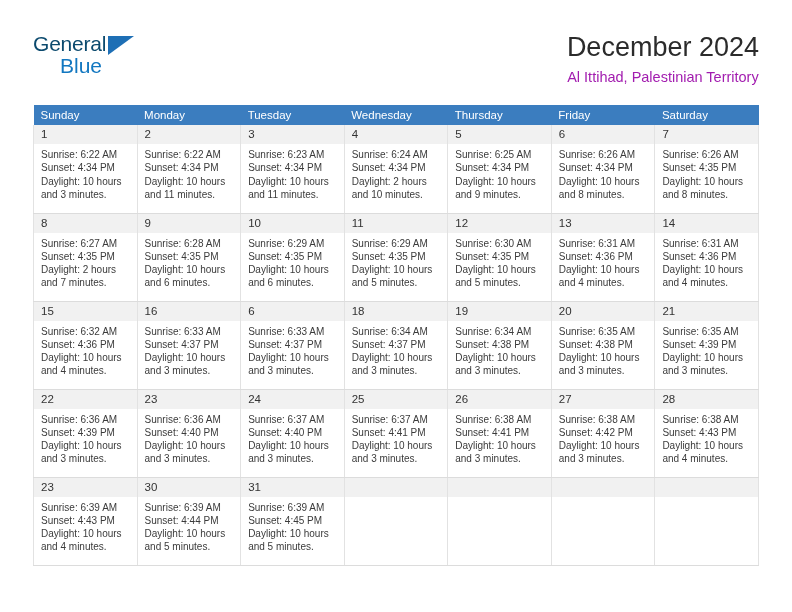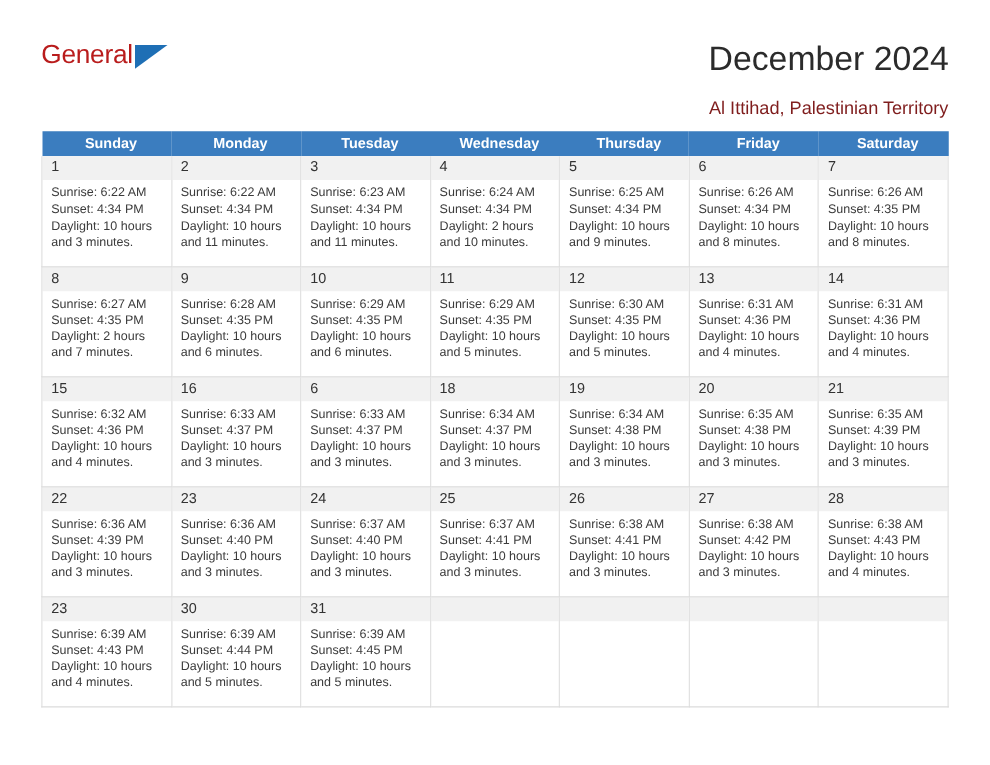--- a/index.html
+++ b/index.html
@@ -31,21 +31,21 @@
   }
   .logo {
     position: absolute;
     left: 0;
     top: 2px;
     width: 170px;
     height: 60px;
   }
   .logo-general {
     font-size: 21px;
-    color: #b91c1c;
+    color: #0c4a6e;
     letter-spacing: -0.2px;
     line-height: 24px;
     font-family: "Liberation Sans", sans-serif;
     text-align: center;
   }
   .logo-blue {
     font-size: 21px;
     color: #1277c0;
     line-height: 22px;
     margin-left: 27px;
@@ -71,42 +71,42 @@
   .cal-title {
     font-size: 27px;
     color: #2b2b2b;
     line-height: 34px;
     font-weight: normal;
     margin: 0;
     white-space: nowrap;
   }
   .cal-subtitle {
     font-size: 14.5px;
-    color: #7f1d1d;
+    color: #a21caf;
     line-height: 22px;
-    margin: 12px 0 0 0;
+    margin: 2px 0 0 0;
     font-weight: normal;
     white-space: nowrap;
   }
 
   
   .calendar {
     position: absolute;
     left: 33px;
     top: 105px;
     width: 726px;
     border-collapse: collapse;
     table-layout: fixed;
   }
   .calendar th {
     background: #3b7dbf;
     color: #ffffff;
     font-size: 11.5px;
-    font-weight: bold;
-    text-align: center;
+    font-weight: normal;
+    text-align: left;
     padding: 4px 0 4px 7px;
     height: 19px;
     border: none;
     box-sizing: border-box;
   }
   .calendar td {
     vertical-align: top;
     padding: 0;
     border-left: 1px solid #e2e2e2;
     border-right: 1px solid #e2e2e2;
@@ -147,20 +147,21 @@
 </head>
 <body>
 
 <div class="page">
 
   <div class="masthead">
 
     <div class="logo">
       <span class="logo-general">General</span>
       <span class="logo-tri"></span>
+      <span class="logo-blue">Blue</span>
     </div>
 
     <div class="title-block">
       <h1 class="cal-title">December 2024</h1>
       <h2 class="cal-subtitle">Al Ittihad, Palestinian Territory</h2>
     </div>
 
   </div>
 
   <table class="calendar">

